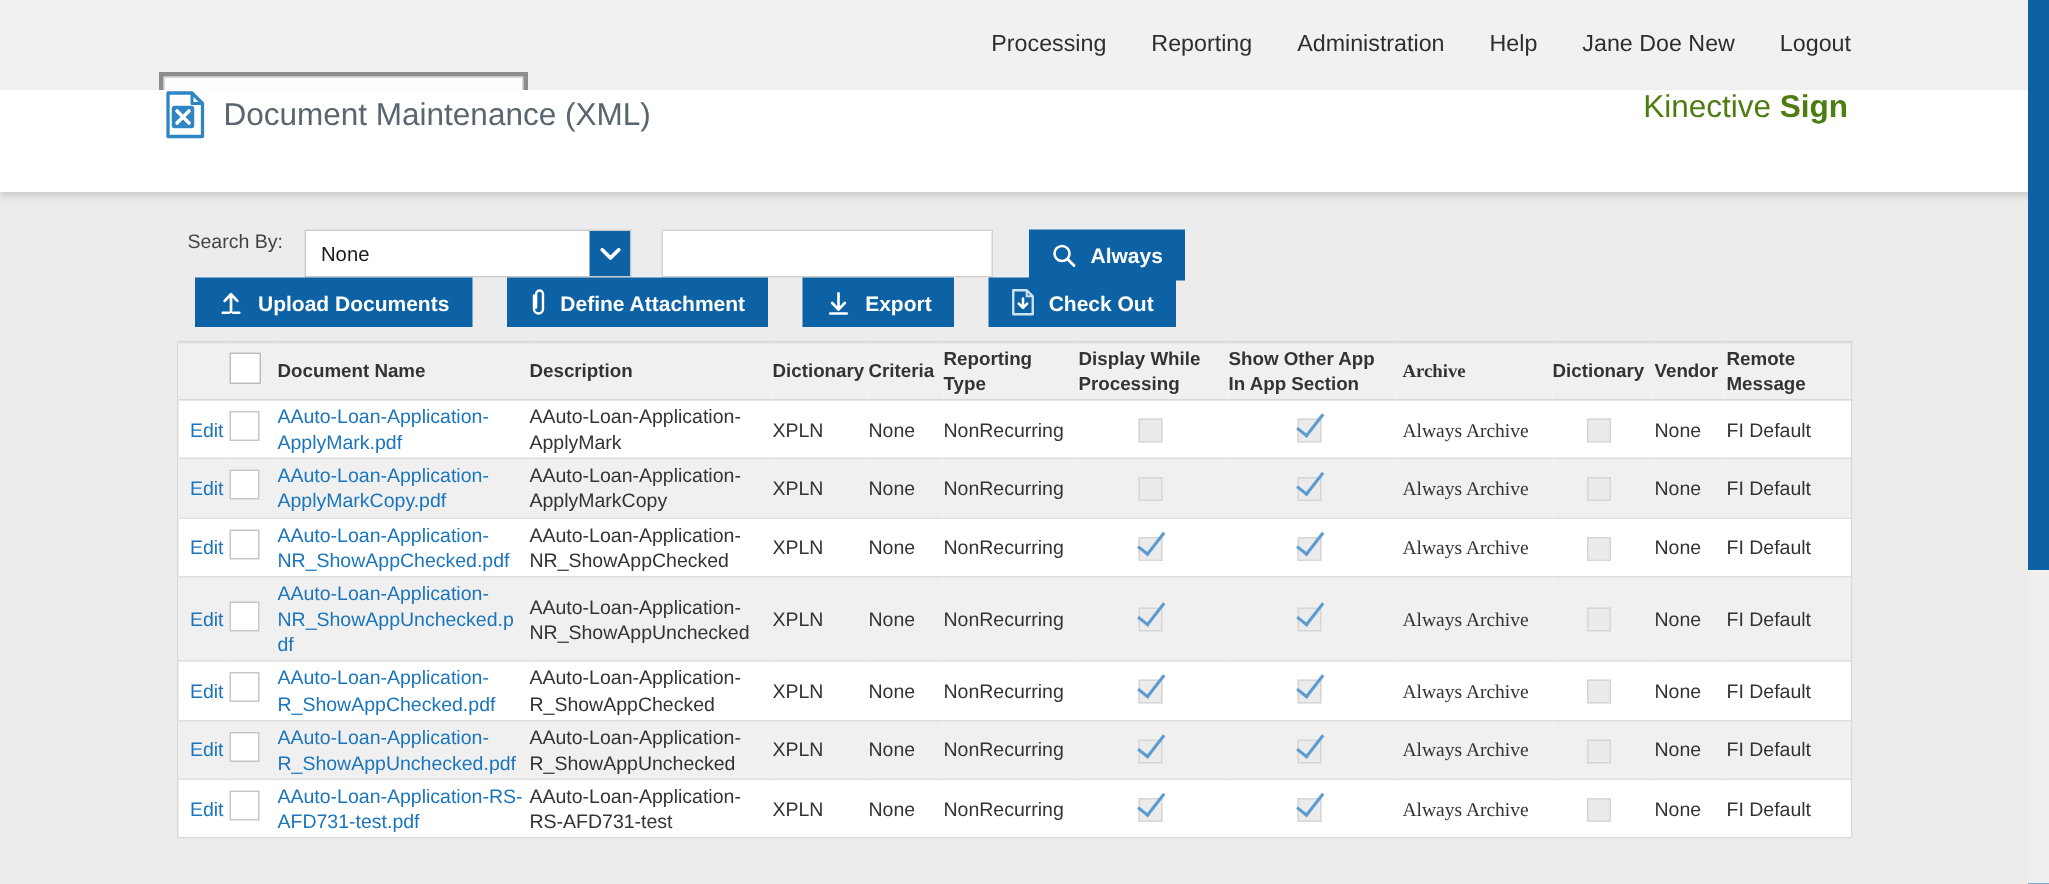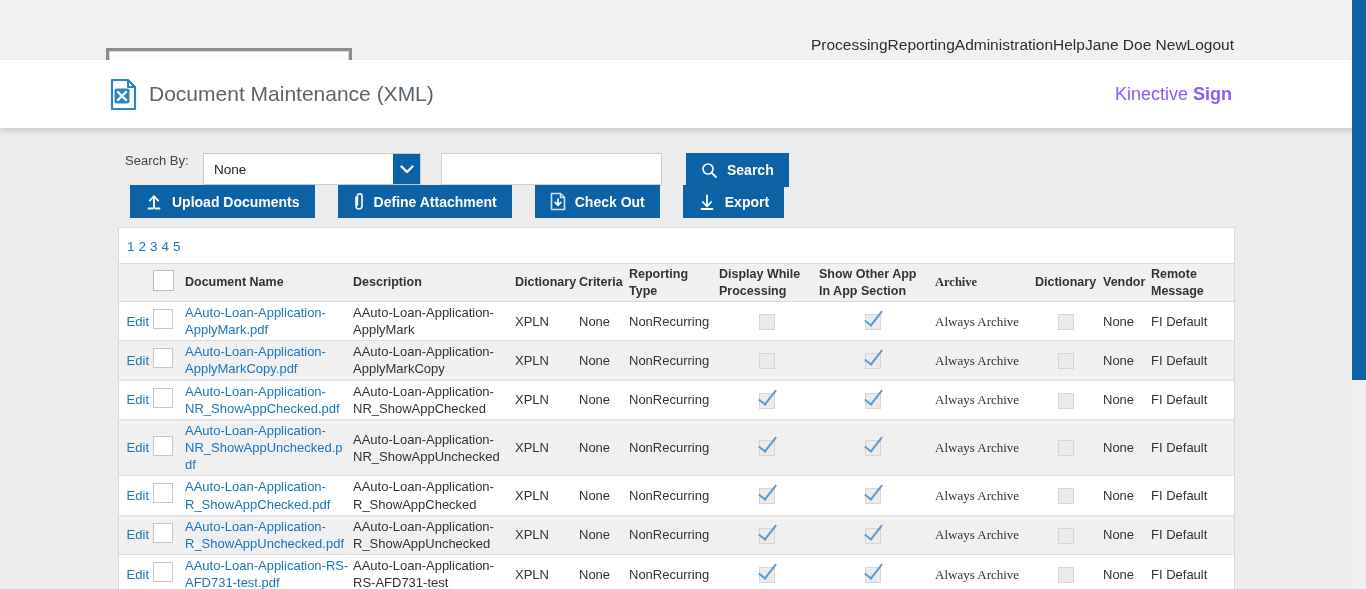--- a/index.html
+++ b/index.html
@@ -5,30 +5,30 @@
   * { margin:0; padding:0; box-sizing:border-box; }
   html,body { width:1366px; height:589px; overflow:hidden; background:#ececec;
               font-family:"Liberation Sans", sans-serif; }
 
   
   .topbar { position:relative; height:60px; background:#f1f1f1; }
   .logo-box { position:absolute; left:106px; top:9px; width:246px; height:42px;
               background:#fdfdfd; border:3px solid #8d8d8d; box-shadow:inset 0 0 0 1px #d8d8d8;
               display:flex; align-items:center; justify-content:center;
               font-size:17px; color:#2b2b2b;margin-top:39px; }
-  .nav { position:absolute; right:132px; top:15px; height:60px; display:flex; align-items:center; }
+  .nav { position:absolute; right:132px; top:0; height:60px; display:flex; align-items:center; gap:30px; }
   .nav-item { font-size:15.5px; color:#2e2e2e; cursor:pointer; white-space:nowrap; }
 
   
   .header-band { position:relative; height:68px; background:#ffffff;
                  box-shadow:0 3px 5px rgba(0,0,0,0.14);
-                 display:flex; align-items:center; z-index:5; }
+                 display:flex; align-items:flex-start; z-index:5; }
   .title-wrap { display:flex; align-items:center; gap:12px; margin-left:110px; }
   .page-title { font-size:21px; color:#59666f; }
-  .brand { margin-left:auto; margin-right:134px; font-size:18px; color:#8b5cf6; }
+  .brand { margin-left:auto; margin-right:134px; font-size:21px; color:#4d7c0f; }
   .brand b { font-weight:bold; }
 
   
   .content { position:relative; background:#ececec; height:461px; }
 
   .search-row { display:flex; align-items:flex-start; padding-top:25px; margin-left:125px; height:57px; }
   .search-label { font-size:13px; color:#444; width:78px; }
   .dropdown { display:flex; width:218px; height:32px; border:1px solid #c9c9c9; background:#fff; cursor:pointer; }
   .dropdown-value { flex:1; display:flex; align-items:center; padding-left:10px; font-size:13.5px; color:#1c1c1c; }
   .dropdown-arrow { width:27px; height:100%; background:#0d62a6; display:flex; align-items:center; justify-content:center; }
@@ -121,67 +121,64 @@
       </span>
     </div>
     <input class="search-input" type="text" value="" style="">
     <button class="btn search-btn">
       <span>
         <svg width="17" height="17" viewBox="0 0 17 17">
             <circle cx="7" cy="7" r="5" fill="none" stroke="#ffffff" stroke-width="1.7"></circle>
             <path d="M10.8 10.8 L15 15" stroke="#ffffff" stroke-width="1.9" stroke-linecap="round"></path>
           </svg>
       </span>
-      <span>Search</span>
+      <span>Always</span>
     </button>
   </div>
 
   <div class="toolbar">
     <button class="btn">
       <span>
         <svg width="18" height="18" viewBox="0 0 18 18">
             <path d="M9 15 V3.5 M4.8 7.6 L9 3.2 L13.2 7.6" fill="none" stroke="#ffffff" stroke-width="1.8" stroke-linecap="round" stroke-linejoin="round"></path>
             <path d="M3.5 15.5 h4 M10.5 15.5 h4" stroke="#ffffff" stroke-width="1.8" stroke-linecap="round"></path>
           </svg>
       </span>
       <span>Upload Documents</span>
     </button>
     <button class="btn">
       <span>
         <svg width="12" height="19" viewBox="0 0 12 19">
             <path d="M3 5 v9 a3 3 0 0 0 6 0 V4 a2.3 2.3 0 0 0 -4.6 0 v9" fill="none" stroke="#ffffff" stroke-width="1.6" stroke-linecap="round"></path>
           </svg>
       </span>
       <span>Define Attachment</span>
+    </button>
+    <button class="btn">
+      <span>
+        <svg width="18" height="18" viewBox="0 0 18 18">
+            <path d="M9 2.5 V13 M4.8 9 L9 13.4 L13.2 9" fill="none" stroke="#ffffff" stroke-width="1.8" stroke-linecap="round" stroke-linejoin="round"></path>
+            <path d="M3.5 16 h11" stroke="#ffffff" stroke-width="1.8" stroke-linecap="round"></path>
+          </svg>
+      </span>
+      <span>Export</span>
     </button>
     <button class="btn">
       <span>
         <svg width="16" height="19" viewBox="0 0 16 19">
             <path d="M1.5 1.5 h9 l4 4 v12 h-13 z" fill="none" stroke="#cfe2f0" stroke-width="1.6" stroke-linejoin="round"></path>
             <path d="M10.5 1.5 v4 h4" fill="none" stroke="#cfe2f0" stroke-width="1.4"></path>
             <path d="M8 7 v6 M5.2 10.4 L8 13.3 L10.8 10.4" fill="none" stroke="#ffffff" stroke-width="1.7" stroke-linecap="round" stroke-linejoin="round"></path>
           </svg>
       </span>
       <span>Check Out</span>
     </button>
-    <button class="btn">
-      <span>
-        <svg width="18" height="18" viewBox="0 0 18 18">
-            <path d="M9 2.5 V13 M4.8 9 L9 13.4 L13.2 9" fill="none" stroke="#ffffff" stroke-width="1.8" stroke-linecap="round" stroke-linejoin="round"></path>
-            <path d="M3.5 16 h11" stroke="#ffffff" stroke-width="1.8" stroke-linecap="round"></path>
-          </svg>
-      </span>
-      <span>Export</span>
-    </button>
   </div>
 
   <div class="panel">
-    <div class="pagination">
-      <a>1</a><a>2</a><a>3</a><a>4</a><a>5</a>
-    </div>
     <table>
       <colgroup>
         <col style="width:34px">
           <col style="width:32px">
           <col style="width:168px">
           <col style="width:162px">
         <col style="width:64px">
           <col style="width:50px">
           <col style="width:90px">
           <col style="width:100px">

